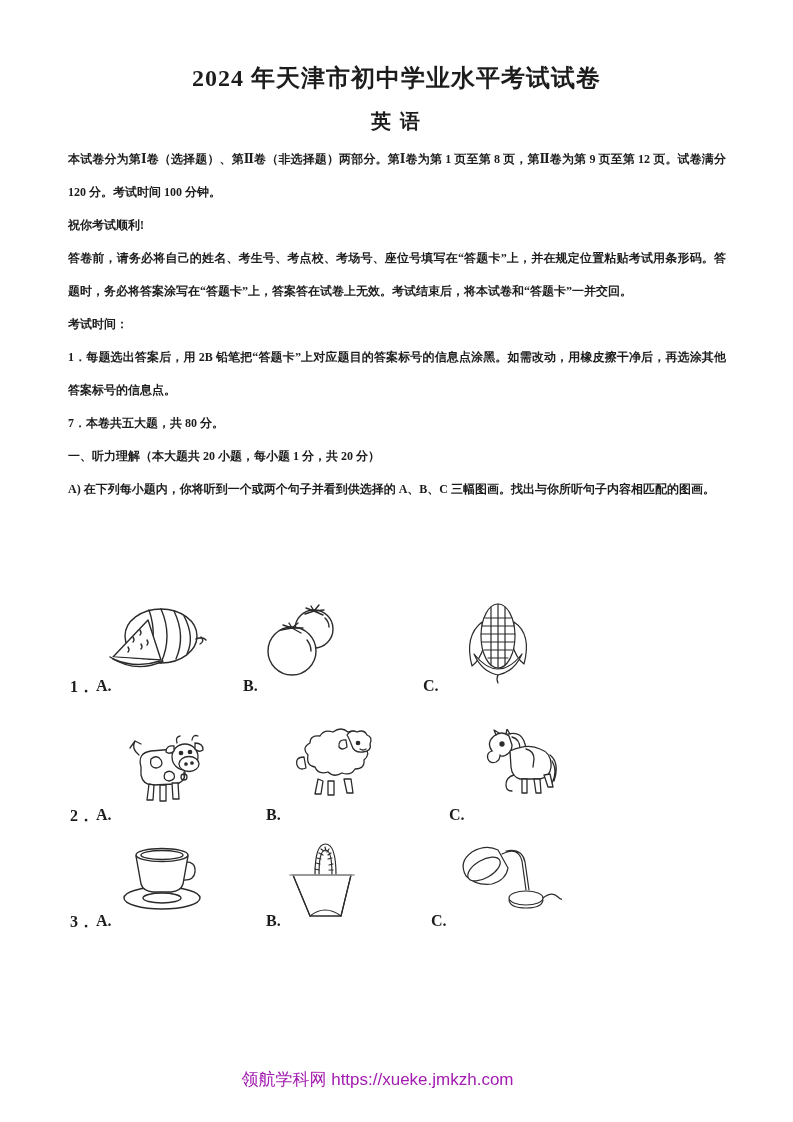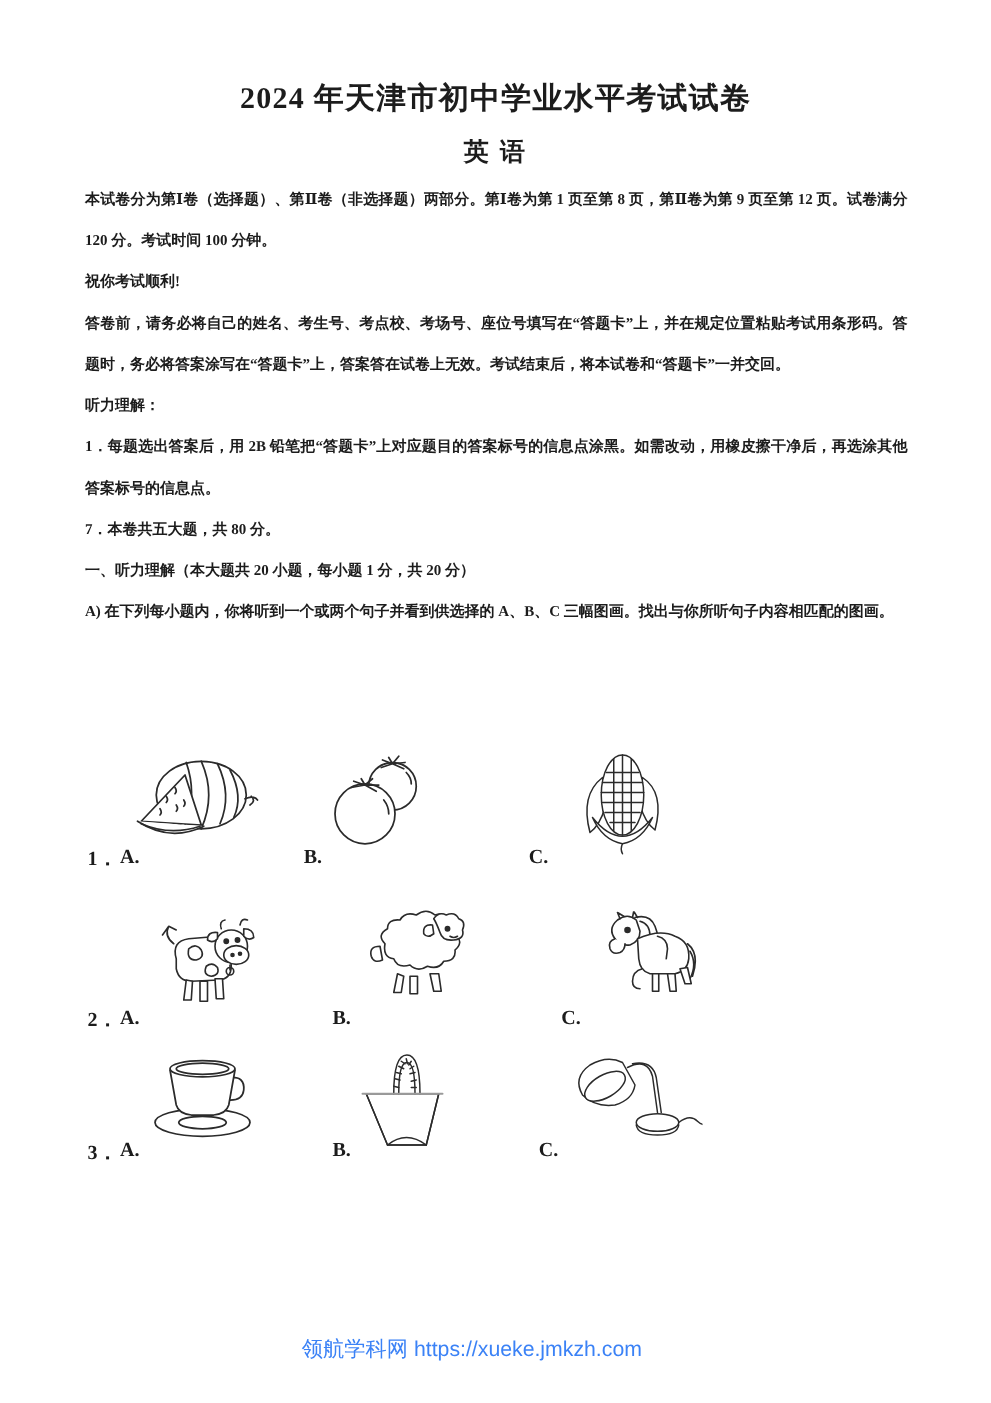--- a/index.html
+++ b/index.html
@@ -27,39 +27,39 @@
   .body-text p{margin:0;}
   .body-text p.center{text-align:center;}
   .q-img{position:absolute;}
   .q-img svg{display:block;width:100%;height:100%;}
   .q-label{
     position:absolute;font-size:16px;font-weight:700;
     font-family:"Liberation Serif","DejaVu Serif",serif;color:#1c1c1c;
   }
   .footer{
     position:absolute;top:1068px;left:0;width:755px;
-    text-align:center;font-size:17px;font-weight:400;color:#3b82f6;
+    text-align:center;font-size:17px;font-weight:400;color:#a21caf;
     font-family:"Liberation Sans","DejaVu Sans",sans-serif;
   }
   .lineart{fill:none;stroke:#2b2b2b;stroke-width:1.4;stroke-linecap:round;stroke-linejoin:round;}
   .fillwhite{fill:#ffffff;}
 </style>
 </head>
 <body>
 
 <div class="page">
 
   <div class="title">2024 年天津市初中学业水平考试试卷</div>
   <div class="subject">英 语</div>
 
   <div class="body-text">
     <p>本试卷分为第Ⅰ卷（选择题）、第Ⅱ卷（非选择题）两部分。第Ⅰ卷为第 1 页至第 8 页，第Ⅱ卷为第 9 页至第 12 页。试卷满分 120 分。考试时间 100 分钟。</p>
     <p>祝你考试顺利!</p>
     <p>答卷前，请务必将自己的姓名、考生号、考点校、考场号、座位号填写在“答题卡”上，并在规定位置粘贴考试用条形码。答题时，务必将答案涂写在“答题卡”上，答案答在试卷上无效。考试结束后，将本试卷和“答题卡”一并交回。</p>
-    <p>听力理解：</p>
+    <p>考试时间：</p>
     <p>1．每题选出答案后，用 2B 铅笔把“答题卡”上对应题目的答案标号的信息点涂黑。如需改动，用橡皮擦干净后，再选涂其他答案标号的信息点。</p>
     <p>7．本卷共五大题，共 80 分。</p>
     <p>一、听力理解（本大题共 20 小题，每小题 1 分，共 20 分）</p>
     <p>A) 在下列每小题内，你将听到一个或两个句子并看到供选择的 A、B、C 三幅图画。找出与你所听句子内容相匹配的图画。</p>
   </div>
 
   <div class="q-img" style="left:103px;top:603px;width:105px;height:72px;">
     <svg viewBox="0 0 105 72">
       <g class="lineart">
         <ellipse cx="58" cy="33" rx="36" ry="27"></ellipse>

